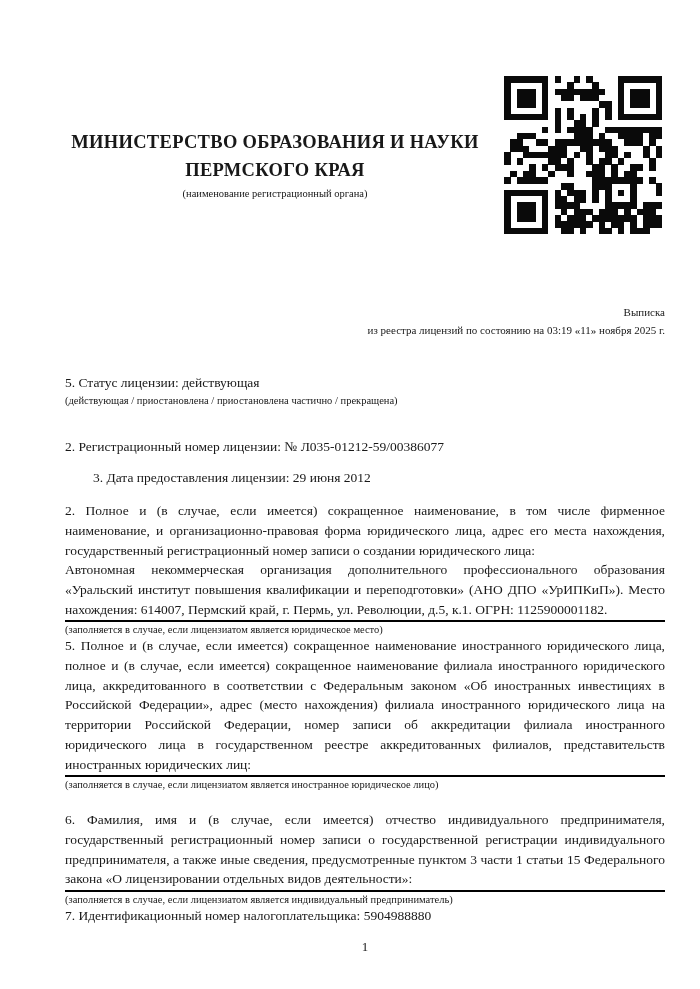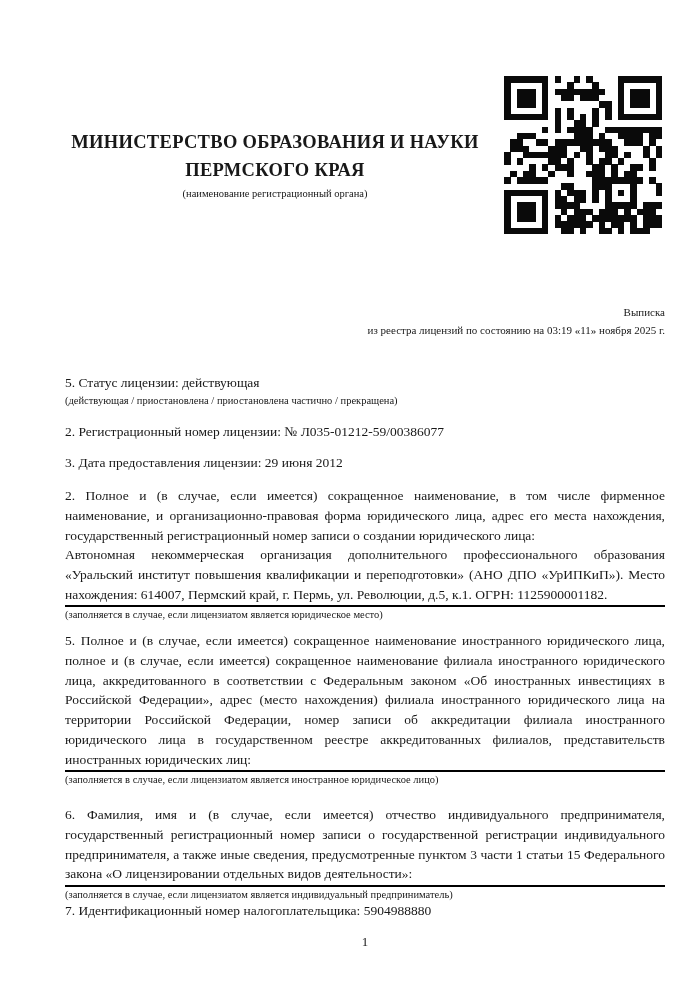--- a/index.html
+++ b/index.html
@@ -15,24 +15,24 @@
   .qr { position:absolute; left:504px; top:76px; width:158px; height:158px; }
   .qr svg { display:block; width:158px; height:158px; }
   
   .content { position:absolute; left:65px; top:0; width:600px; font-size:13.5px; line-height:19.7px; }
   .doc-title { padding-top:303px; text-align:right; font-size:11px; line-height:18px; }
   .line { white-space:normal; }
   .just { text-align:justify; }
   .caption { font-size:10.5px; line-height:13px; margin-top:1px; }
   .rule { border-top:2px solid #000; margin-top:1px; }
   .s1 { margin-top:34px; }
-  .s2 { margin-top:15px; }
-  .s3 { margin-top:12px; }
+  .s2 { margin-top:30px; }
+  .s3 { margin-top:12px;margin-left:28px; }
   .s4 { margin-top:13px; }
-  .s5 { margin-top:10px; }
+  .s5 { }
   .s6 { margin-top:19px; }
   .s7 { }
   .page-num { margin-top:11px; text-align:center; font-size:13px; }
 </style>
 </head>
 <body>
 
 <div class="page">
 
   <div class="header">

